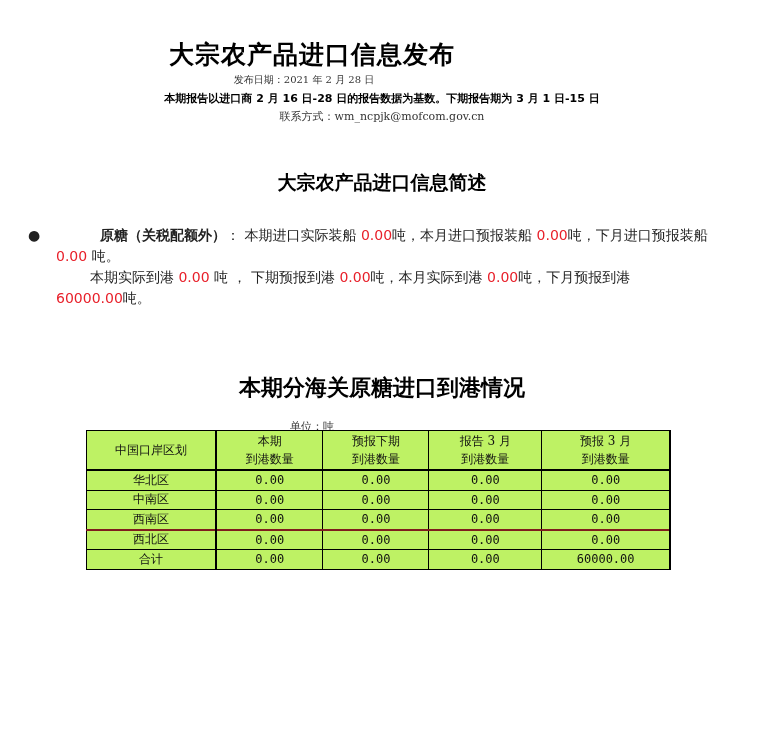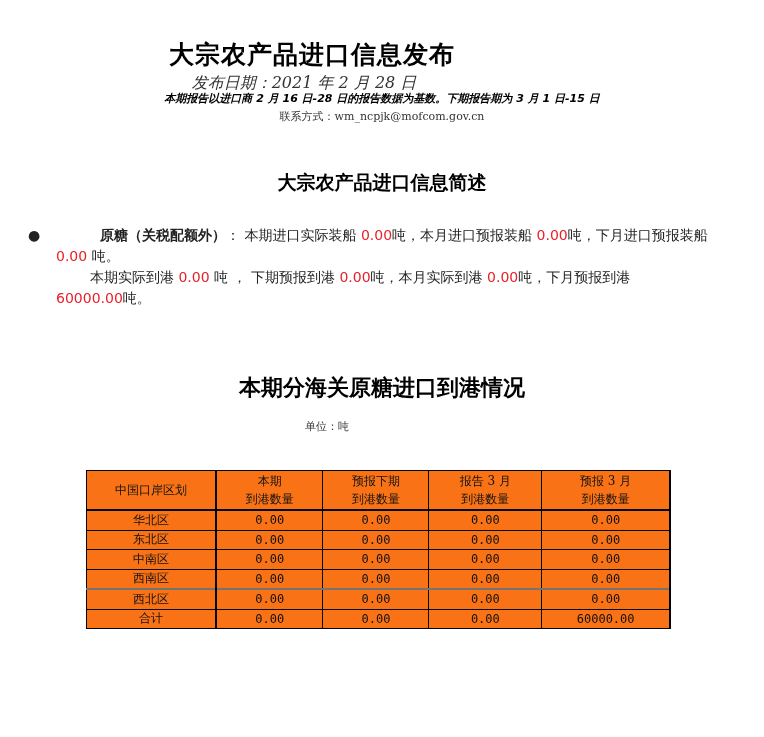--- a/index.html
+++ b/index.html
@@ -1,30 +1,30 @@
 <!DOCTYPE html>
 <html><head>
 <meta charset="utf-8">
 <style>
   html, body { margin: 0; padding: 0; background: #ffffff; }
   body { width: 764px; height: 737px; position: relative; font-family: "DejaVu Serif", serif; color: #000; overflow: hidden; }
   .main-title { position: absolute; top: 38px; left: 0; width: 624px; text-align: center; font-size: 25px; font-weight: bold; letter-spacing: 1px; font-family: "DejaVu Sans", sans-serif; }
-  .date { position: absolute; top: 73px; left: 0; width: 608px; text-align: center; font-size: 16px; color: #333; font-style: italic; }
-  .notice { position: absolute; top: 91px; left: 0; width: 764px; text-align: center; font-size: 11px; font-weight: bold; font-family: "DejaVu Sans", sans-serif; font-style: italic; }
+  .date { position: absolute; top: 73px; left: 0; width: 608px; text-align: center; font-size: 10px; color: #333; }
+  .notice { position: absolute; top: 91px; left: 0; width: 764px; text-align: center; font-size: 11px; font-weight: bold; font-family: "DejaVu Sans", sans-serif; }
   .contact { position: absolute; top: 109px; left: 0; width: 764px; text-align: center; font-size: 11px; color: #333; }
   .section-title { position: absolute; top: 170px; left: 0; width: 764px; text-align: center; font-size: 19px; font-weight: bold; font-family: "DejaVu Sans", sans-serif; }
   .summary { position: absolute; top: 225px; left: 28px; width: 730px; font-size: 14px; line-height: 21px; color: #222; }
   .bullet { position: absolute; left: 0; top: 0; font-size: 14px; }
   .summary-body { margin-left: 28px; }
   .bold-label { font-weight: bold; font-family: "DejaVu Sans", sans-serif; margin-left: 44px; }
   .red { color: #e8202a; font-family: "DejaVu Sans", sans-serif; }
   .indent { padding-left: 34px; }
   .table-title { position: absolute; top: 373px; left: 0; width: 764px; text-align: center; font-size: 22px; font-weight: bold; font-family: "DejaVu Sans", sans-serif; }
-  .unit { position: absolute; top: 419px; left: 15px; width: 624px; text-align: center; font-size: 11px; color: #333; }
-  table.data { position: absolute; top: 470px; left: 86px; width: 585px; border-collapse: collapse; background: #f97316; font-size: 12px; }
+  .unit { position: absolute; top: 419px; left: 0; width: 624px; text-align: center; font-size: 11px; color: #333; }
+  table.data { position: absolute; top: 430px; left: 86px; width: 585px; border-collapse: collapse; background: #bef264; font-size: 12px; }
   table.data td, table.data th { border: 1px solid #000; text-align: center; font-weight: normal; padding: 0; color: #111; }
   table.data th { height: 38px; line-height: 18px; font-size: 12px; }
   table.data td { height: 18.5px; }
   table.data td.num { font-family: "DejaVu Sans Mono", monospace; font-size: 12px; }
   .col0 { width: 128px; }
   .thick-r { border-right: 2px solid #000 !important; }
   .thick-b th { border-bottom: 2px solid #000 !important; }
 </style>
 </head>
 <body>
@@ -69,34 +69,27 @@
   </thead>
   <tbody>
     <tr>
       <td class="thick-r">华北区</td>
       <td class="num">0.00</td>
       <td class="num">0.00</td>
       <td class="num">0.00</td>
       <td class="num thick-r">0.00</td>
     </tr>
     <tr>
-      <td class="thick-r">东北区</td>
-      <td class="num">0.00</td>
-      <td class="num">0.00</td>
-      <td class="num">0.00</td>
-      <td class="num thick-r">0.00</td>
-    </tr>
-    <tr>
       <td class="thick-r">中南区</td>
       <td class="num">0.00</td>
       <td class="num">0.00</td>
       <td class="num">0.00</td>
       <td class="num thick-r">0.00</td>
     </tr>
-    <tr style="border-bottom:2px solid #737373;">
+    <tr style="border-bottom:2px solid #7f1d1d;">
       <td class="thick-r">西南区</td>
       <td class="num">0.00</td>
       <td class="num">0.00</td>
       <td class="num">0.00</td>
       <td class="num thick-r">0.00</td>
     </tr>
     <tr>
       <td class="thick-r">西北区</td>
       <td class="num">0.00</td>
       <td class="num">0.00</td>

